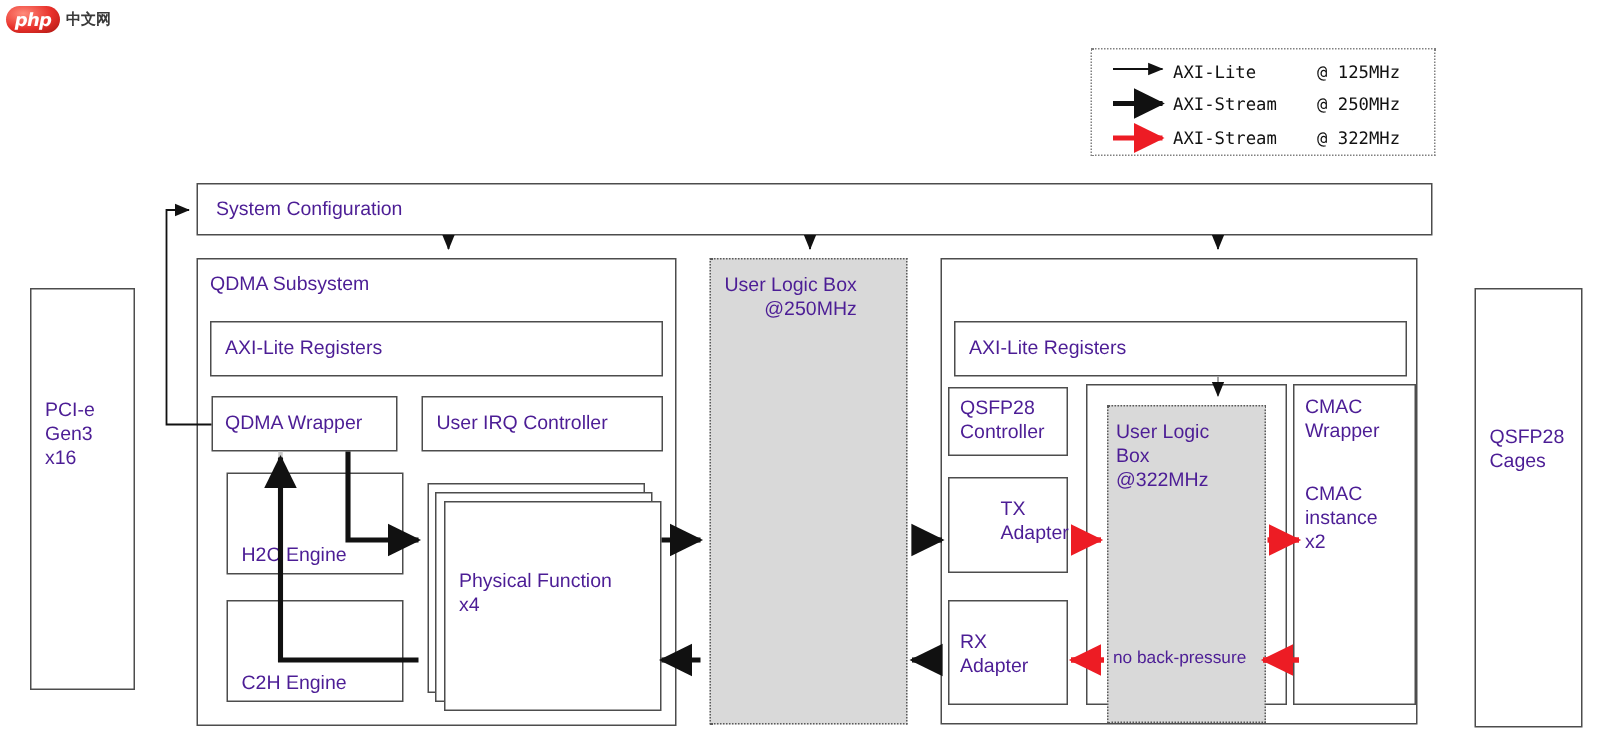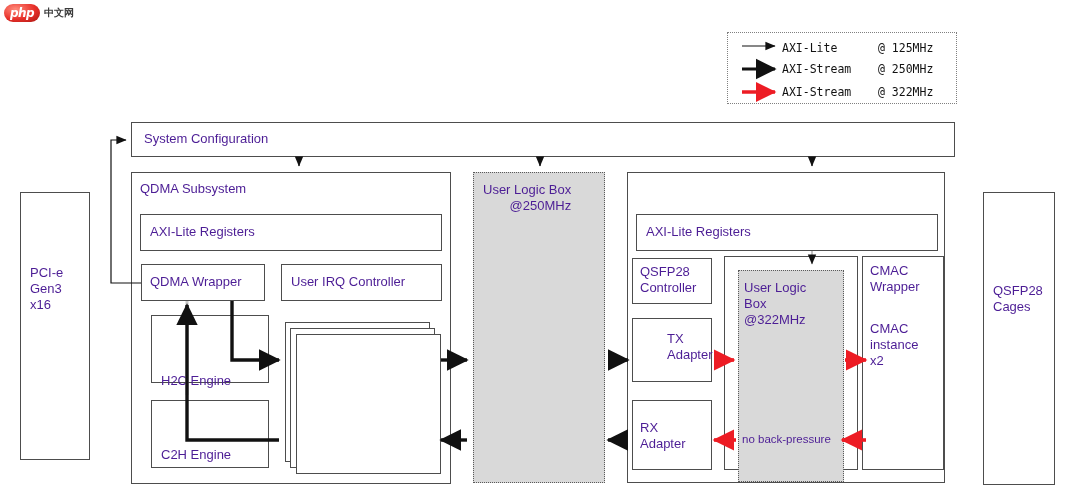--- a/index.html
+++ b/index.html
@@ -67,28 +67,30 @@
   <div class="box thin" style="left:140px;top:214px;width:302px;height:37px;"></div>
   <div class="lbl" style="left:150px;top:224px;">AXI-Lite Registers</div>
 
   <div class="box thin" style="left:141px;top:264px;width:124px;height:37px;"></div>
   <div class="lbl" style="left:150px;top:274px;">QDMA Wrapper</div>
 
   <div class="box thin" style="left:281px;top:264px;width:161px;height:37px;"></div>
   <div class="lbl" style="left:291px;top:274px;text-align:right;">User IRQ Controller</div>
 
   <div class="box thin" style="left:151px;top:315px;width:118px;height:68px;"></div>
-  <div class="lbl" style="left:161px;top:362px;margin-top:11px;">H2C Engine</div>
+  <div class="lbl" style="left:161px;top:362px;">H2C Engine</div>
 
   <div class="box thin" style="left:151px;top:400px;width:118px;height:68px;"></div>
   <div class="lbl" style="left:161px;top:447px;">C2H Engine</div>
 
   <div class="box thin" style="left:285px;top:322px;width:145px;height:140px;"></div>
   <div class="box thin" style="left:290px;top:328px;width:145px;height:140px;"></div>
   <div class="box thin" style="left:296px;top:334px;width:145px;height:140px;"></div>
+  <div class="lbl" style="left:306px;top:379px;">Physical Function
+x4</div>
 
   <div class="gray" style="position:absolute;box-sizing:border-box;left:473px;top:172px;width:132px;height:311px;"></div>
   <div class="lbl" style="left:483px;top:182px;text-align:right;">User Logic Box
 @250MHz</div>
 
   <div class="box" style="left:627px;top:172px;width:318px;height:311px;"></div>
   <div class="lbl" style="left:656px;top:181px;margin-top:44px;">CMAC Subsystem</div>
 
   <div class="box thin" style="left:636px;top:214px;width:302px;height:37px;"></div>
   <div class="lbl" style="left:646px;top:224px;">AXI-Lite Registers</div>

